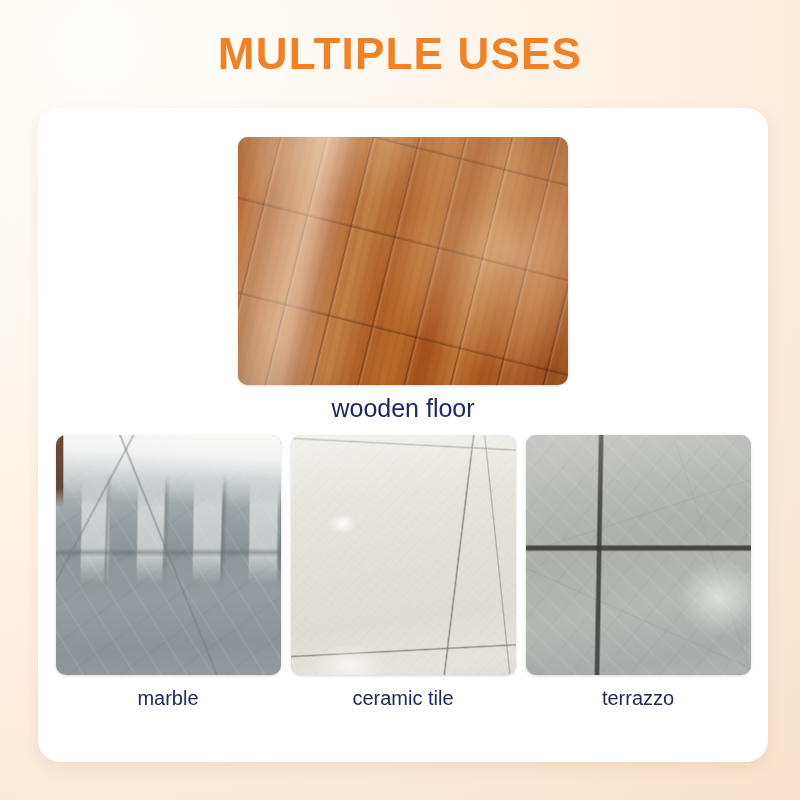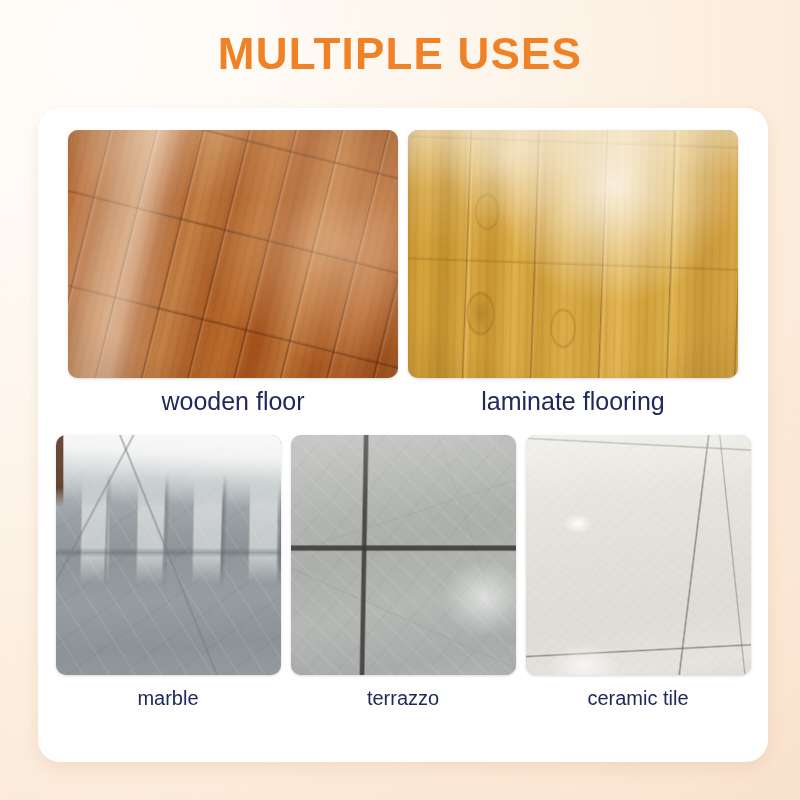--- a/index.html
+++ b/index.html
@@ -38,21 +38,21 @@
     position:absolute;
     left:38px; top:108px;
     width:730px; height:654px;
     background:#ffffff;
     border-radius:22px;
     box-shadow:0 6px 16px rgba(190,140,100,0.16);
   }
 
   
   .row { position:absolute; left:0; right:0; }
-  #row-top    { top:22px;  height:282px; }
+  #row-top    { top:29px;  height:282px; }
   #row-bottom { top:327px; height:300px; }
 
   .tiles {
     display:flex;
     justify-content:center;
     gap:10px;
     padding:0 30px;
   }
 
   .cell { display:flex; flex-direction:column; align-items:center; }
@@ -410,32 +410,20 @@
             <div class="layer wood-base"></div>
             <div class="layer wood-planks"></div>
             <div class="layer wood-seams"></div>
             <div class="layer wood-grain"></div>
             <div class="layer wood-gloss"></div>
             <div class="layer wood-vignette"></div>
           </div>
           <div class="caption">wooden floor</div>
         </div>
 
-        <div class="cell">
-          <div class="photo photo-top">
-            <div class="layer lam-base"></div>
-            <div class="layer lam-planks"></div>
-            <div class="layer lam-cross"></div>
-            <div class="layer lam-grain"></div>
-            <div class="layer lam-knot"></div>
-            <div class="layer lam-gloss"></div>
-            <div class="layer lam-vignette"></div>
-          </div>
-          <div class="caption">laminate flooring</div>
-        </div>
 
       </div>
     </div>
 
     <div class="row" id="row-bottom">
       <div class="tiles">
 
         <div class="cell">
           <div class="photo photo-bottom">
             <div class="layer mar-base"></div>
@@ -444,36 +432,36 @@
             <div class="layer mar-panes"></div>
             <div class="layer mar-mullions"></div>
             <div class="layer mar-grout"></div>
             <div class="layer mar-door"></div>
           </div>
           <div class="caption caption-bottom">marble</div>
         </div>
 
         <div class="cell">
           <div class="photo photo-bottom">
+            <div class="layer cer-base"></div>
+            <div class="layer cer-speckle"></div>
+            <div class="layer cer-grout"></div>
+            <div class="layer cer-gloss"></div>
+          </div>
+          <div class="caption caption-bottom">ceramic tile</div>
+        </div>
+
+        <div class="cell">
+          <div class="photo photo-bottom">
             <div class="layer ter-base"></div>
             <div class="layer ter-mottle"></div>
             <div class="layer ter-cracks"></div>
             <div class="layer ter-grout"></div>
             <div class="layer ter-gloss"></div>
           </div>
           <div class="caption caption-bottom">terrazzo</div>
         </div>
 
-        <div class="cell">
-          <div class="photo photo-bottom">
-            <div class="layer cer-base"></div>
-            <div class="layer cer-speckle"></div>
-            <div class="layer cer-grout"></div>
-            <div class="layer cer-gloss"></div>
-          </div>
-          <div class="caption caption-bottom">ceramic tile</div>
-        </div>
-
       </div>
     </div>
 
   </div>
 </div>
 
 </body></html>

